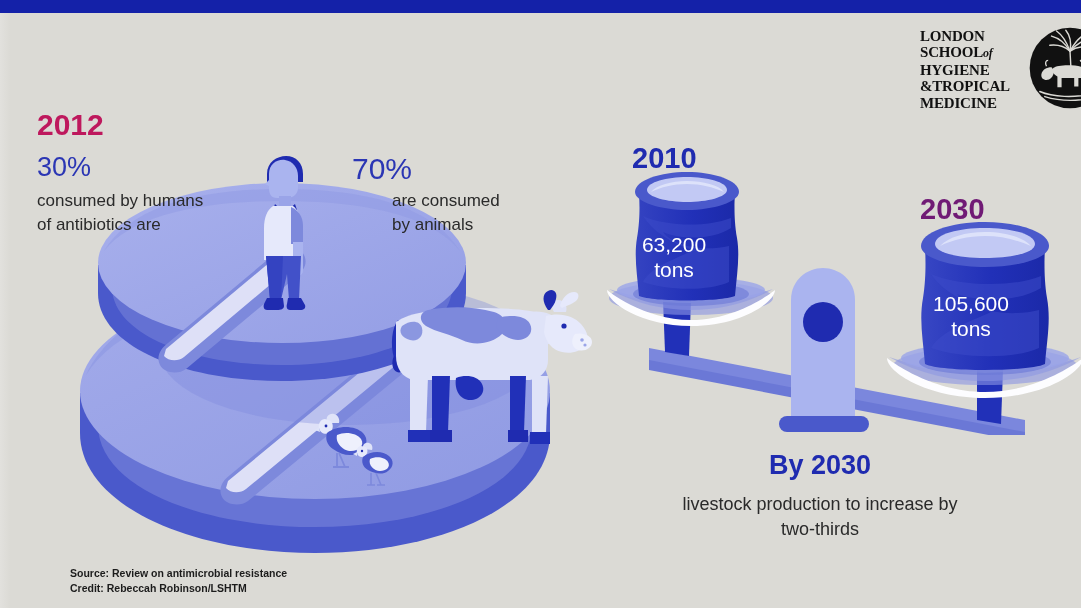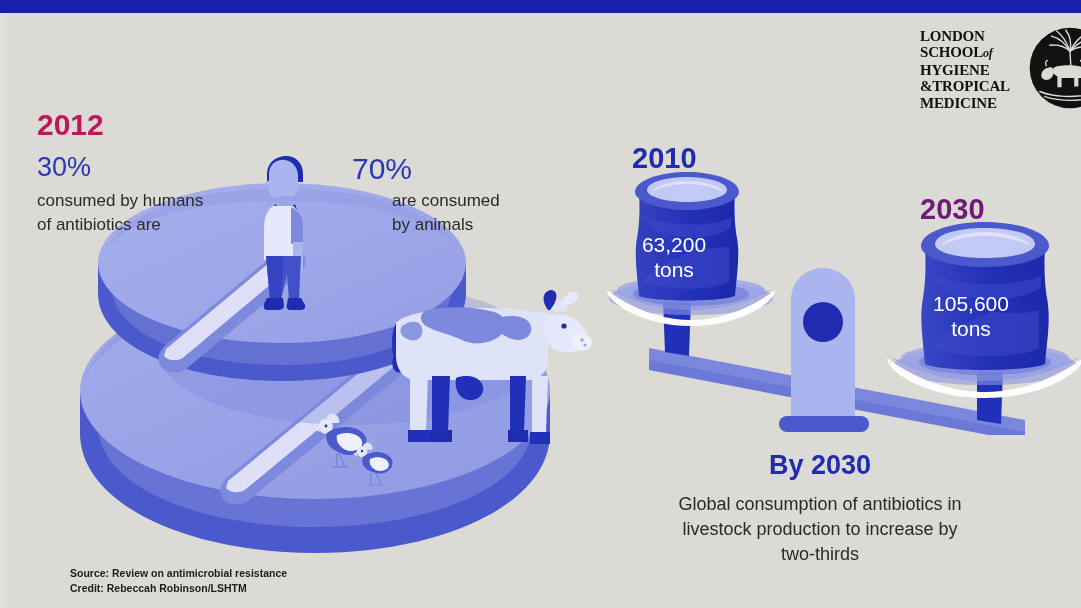--- a/index.html
+++ b/index.html
@@ -465,21 +465,20 @@
     <div>63,200</div>
     <div>tons</div>
   </div>
   <div class="tons-2030">
     <div>105,600</div>
     <div>tons</div>
   </div>
 
   <div class="cap-head">By 2030</div>
   <div class="cap-body">
-    <div>Global consumption of antibiotics in</div>
     <div>livestock production to increase by</div>
     <div>two-thirds</div>
   </div>
 
   <div class="source">
     <div>Source: Review on antimicrobial resistance</div>
     <div>Credit: Rebeccah Robinson/LSHTM</div>
   </div>
 
 </div>

